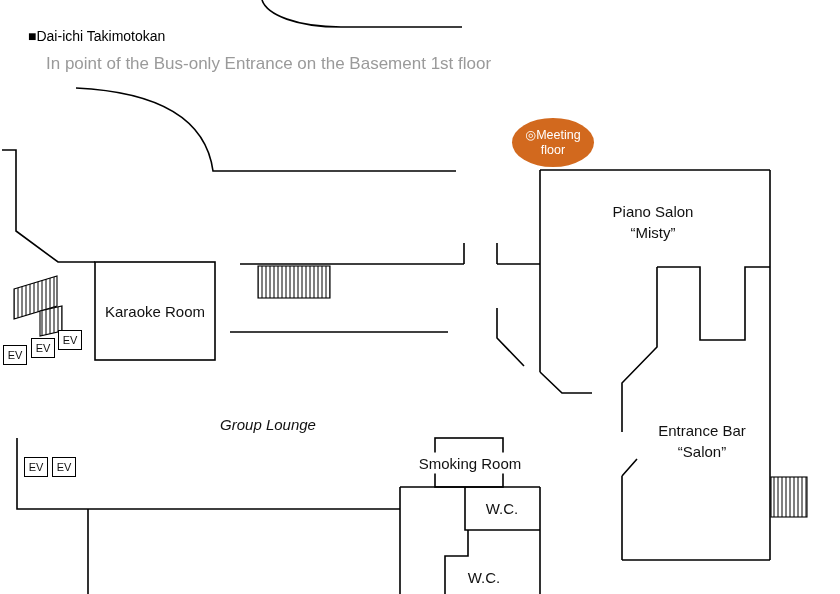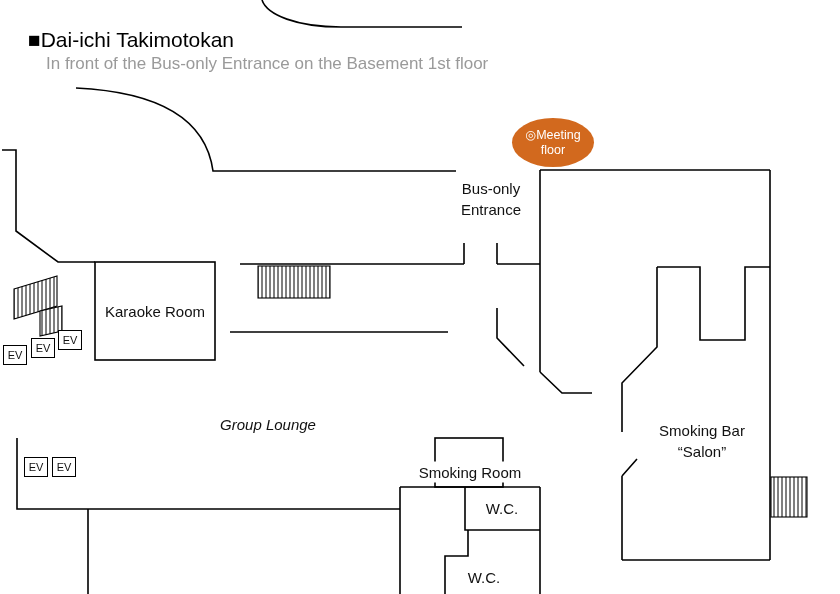--- a/index.html
+++ b/index.html
@@ -5,23 +5,23 @@
   html,body{margin:0;padding:0;background:#fff;}
   .stage{
     position:relative;width:840px;height:594px;background:#fff;overflow:hidden;
     font-family:"Liberation Sans", sans-serif;color:#111;
   }
   .stage svg{position:absolute;left:0;top:0;}
   .map-label{
     position:absolute;transform:translate(-50%,-50%);
     text-align:center;font-size:15px;line-height:21px;white-space:nowrap;color:#111;
   }
-  .map-label.bg{background:#fff;padding:0 3px;margin-top:9px;}
+  .map-label.bg{background:#fff;padding:0 3px;}
   .title{
-    position:absolute;left:28px;top:28px;font-size:21px;color:#000;white-space:nowrap;
+    position:absolute;left:28px;top:28px;font-size:14px;color:#000;white-space:nowrap;
   }
   .subtitle{
     position:absolute;left:46px;top:54px;font-size:17px;color:#9a9a9a;white-space:nowrap;
   }
   .meeting-badge{
     position:absolute;left:512px;top:118px;width:82px;height:49px;
     background:#d2691e;border-radius:50%;
     display:flex;flex-direction:column;align-items:center;justify-content:center;
     color:#fff;font-size:12.5px;line-height:15px;text-align:center;
   }
@@ -73,47 +73,47 @@
 
     <g stroke="#000" stroke-width="1.1">
       <polygon points="14,289 57,276 57,306 14,319" fill="url(#hatch)"></polygon>
       <polygon points="40,311 62,306 62,331 40,336" fill="url(#hatch)"></polygon>
       <rect x="258" y="266" width="72" height="32" fill="url(#hatch)"></rect>
       <rect x="771" y="477" width="36" height="40" fill="url(#hatch)"></rect>
     </g>
   </svg>
 
   <div class="title">■Dai-ichi Takimotokan</div>
-  <div class="subtitle">In front of the Bus-only Entrance on the Basement 1st floor</div>
+  <div class="subtitle">In point of the Bus-only Entrance on the Basement 1st floor</div>
 
   <div class="meeting-badge">
     <span>◎Meeting</span>
     <span>floor</span>
   </div>
 
-  <div class="map-label" style="left:491px;top:199px;">
-    <div>Bus-only</div>
-    <div>Entrance</div>
+
+  <div class="map-label" style="left:653px;top:222px;">
+    <div>Piano Salon</div>
+    <div>“Misty”</div>
   </div>
-
 
   <div class="map-label" style="left:155px;top:311px;text-align:center;">
     <div>Karaoke Room</div>
   </div>
 
   <div class="map-label" style="left:268px;top:424px;font-style:italic;">Group Lounge</div>
 
   <div class="map-label bg" style="left:470px;top:463px;">Smoking Room</div>
 
   <div class="map-label" style="left:502px;top:508px;">W.C.</div>
 
   <div class="map-label" style="left:484px;top:577px;">W.C.</div>
 
   <div class="map-label" style="left:702px;top:441px;">
-    <div>Smoking Bar</div>
+    <div>Entrance Bar</div>
     <div>“Salon”</div>
   </div>
 
   <div class="ev-box" style="left:3px;top:345px;">EV</div>
   <div class="ev-box" style="left:31px;top:338px;">EV</div>
   <div class="ev-box" style="left:58px;top:330px;">EV</div>
   <div class="ev-box" style="left:24px;top:457px;">EV</div>
   <div class="ev-box" style="left:52px;top:457px;">EV</div>
 
 </div>

